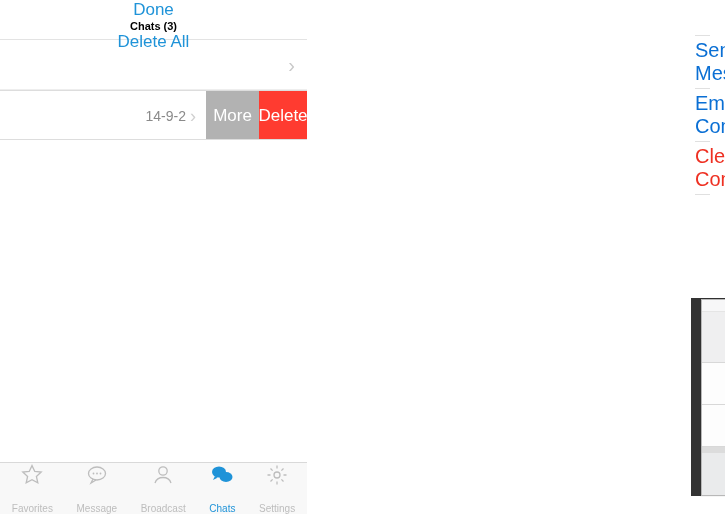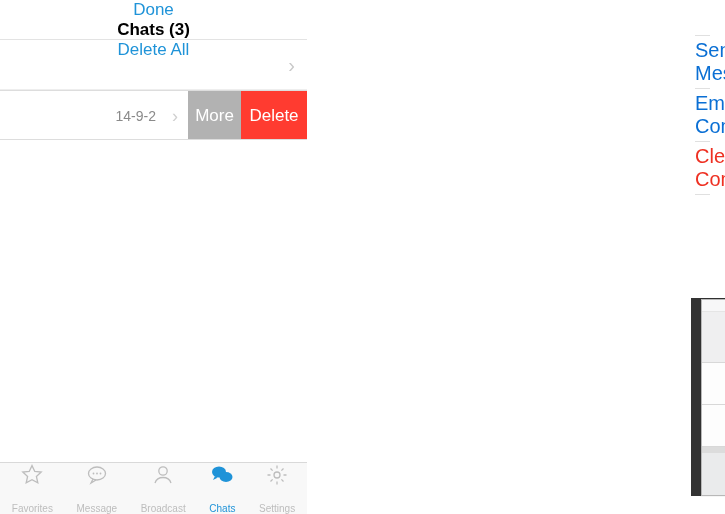--- a/index.html
+++ b/index.html
@@ -6,38 +6,38 @@
   body { width: 725px; height: 514px; background: #fff; position: relative; }
   .page { display: flex; width: 725px; height: 514px; }
   .left-pane { width: 307px; height: 514px; display: flex; flex-direction: column; border-right: 0; }
   .right-area { flex: 1; position: relative; }
 
   .navbar {
     height: 40px; display: flex; align-items: center; justify-content: space-between;
     padding: 0 8px; border-bottom: 1px solid #e3e3e3; flex-direction: column;
   }
   .navbar .left, .navbar .right { color: #1f93d8; font-size: 17px; }
-  .navbar .title { font-weight: 600; font-size: 17px; color: #000; }
+  .navbar .title { font-weight: 600; font-size: 11px; color: #000; }
 
   .subbar {
     height: 44px; display: flex; align-items: center; justify-content: space-between;
     padding: 0 8px; border-bottom: 1px solid #e6e6e6; color: #1f93d8; font-size: 17px;
   }
 
   .chat-list { flex: 1; position: relative; }
   .row {
     height: 50px; border-bottom: 1px solid #eee; position: relative;
   }
   .row .chev { position: absolute; right: 12px; top: 50%; transform: translateY(-50%); color: #c9c9c9; font-size: 20px; }
   .row.swiped { height: 50px; border-top: 1px solid #ddd; border-bottom: 1px solid #ddd; position: relative; overflow: hidden; }
   .swiped-content { position: absolute; right: 0; top: 0; height: 50px; display: flex; align-items: stretch; }
-  .date-cell { display:flex; align-items:center; padding: 0 10px; color:#8a8a8a; font-size: 14px; gap:16px; background:#fff; }
+  .date-cell { display:flex; align-items:center; padding: 0 10px; color:#8a8a8a; font-size: 14px; gap:4px; background:#fff; }
   .date-cell .mini-chev { color:#d0d0d0; font-size:18px; }
   .more-btn { width:53px; background:#b2b2b2; color:#fff; display:flex; align-items:center; justify-content:center; font-size:17px; }
-  .delete-btn { width:66px; background:#ff3b30; color:#fff; display:flex; align-items:center; justify-content:center; font-size:17px; }
+  .delete-btn { width:48px; background:#ff3b30; color:#fff; display:flex; align-items:center; justify-content:center; font-size:17px; }
 
   .tabbar {
     height: 52px; border-top: 1px solid #d9d9d9; background:#f8f8f8;
     display:flex; justify-content:space-around; align-items:center;
   }
   .tab { display:flex; flex-direction:column; align-items:center; gap:16px; color:#bdbdbd; font-size:10px; }
   .tab.active { color:#1f93d8; }
   .tab svg { width:24px; height:24px; }
 
   .action-rows { position:absolute; left:388px; right:15px; top:35px; }

